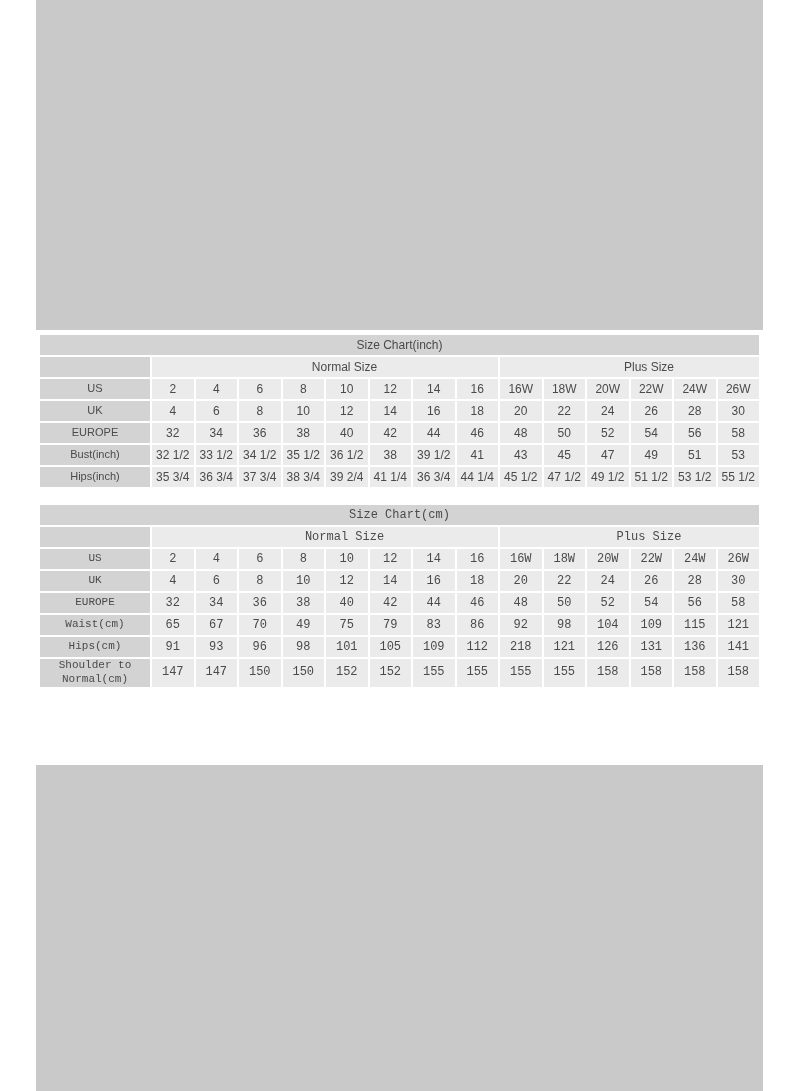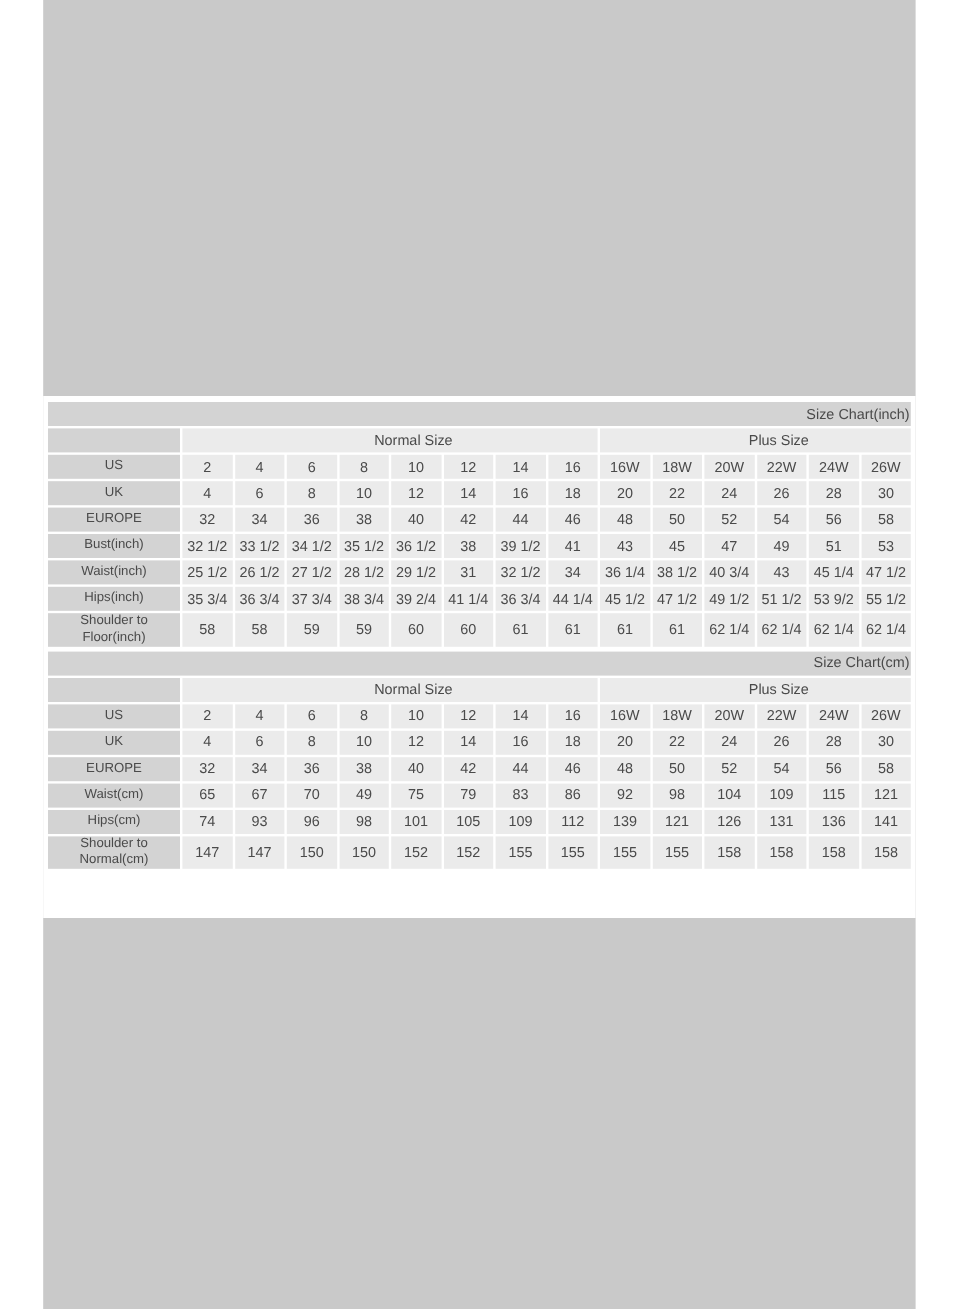--- a/index.html
+++ b/index.html
@@ -34,36 +34,36 @@
     padding:3px 0 0 2px;
   }
   table.size-table{
     border-collapse:separate;
     border-spacing:2px;
     table-layout:fixed;
     width:723px;
     background:var(--band-bg);
   }
   table.size-table + table.size-table{
-    margin-top:0;
+    margin-top:14px;
+    font-family:Liberation Mono, monospace;
   }
   col.label-col{width:110px;}
   td{
     text-align:center;
     vertical-align:middle;
     height:20px;
     padding:0 1px;
     font-size:12px;
     line-height:1.25;
   }
   td.title-cell{
     background:var(--hdr-bg);
     height:20px;
     font-size:12px;
-    text-align:right;
   }
   td.hdr-cell{
     background:var(--hdr-bg);
     font-size:11px;
     text-align:center;
   }
   td.group-cell{
     background:var(--data-bg);
     font-size:12px;
     padding-left:40px;
@@ -167,69 +167,35 @@
             <td class="data-cell">39 1/2</td>
             <td class="data-cell">41</td>
             <td class="data-cell">43</td>
             <td class="data-cell">45</td>
             <td class="data-cell">47</td>
             <td class="data-cell">49</td>
             <td class="data-cell">51</td>
             <td class="data-cell">53</td>
           </tr>
           <tr>
-            <td class="hdr-cell">Waist(inch)</td>
-            <td class="data-cell">25 1/2</td>
-            <td class="data-cell">26 1/2</td>
-            <td class="data-cell">27 1/2</td>
-            <td class="data-cell">28 1/2</td>
-            <td class="data-cell">29 1/2</td>
-            <td class="data-cell">31</td>
-            <td class="data-cell">32 1/2</td>
-            <td class="data-cell">34</td>
-            <td class="data-cell">36 1/4</td>
-            <td class="data-cell">38 1/2</td>
-            <td class="data-cell">40 3/4</td>
-            <td class="data-cell">43</td>
-            <td class="data-cell">45 1/4</td>
-            <td class="data-cell">47 1/2</td>
-          </tr>
-          <tr>
             <td class="hdr-cell">Hips(inch)</td>
             <td class="data-cell">35 3/4</td>
             <td class="data-cell">36 3/4</td>
             <td class="data-cell">37 3/4</td>
             <td class="data-cell">38 3/4</td>
             <td class="data-cell">39 2/4</td>
             <td class="data-cell">41 1/4</td>
             <td class="data-cell">36 3/4</td>
             <td class="data-cell">44 1/4</td>
             <td class="data-cell">45 1/2</td>
             <td class="data-cell">47 1/2</td>
             <td class="data-cell">49 1/2</td>
             <td class="data-cell">51 1/2</td>
-            <td class="data-cell">53 9/2</td>
+            <td class="data-cell">53 1/2</td>
             <td class="data-cell">55 1/2</td>
-          </tr>
-          <tr>
-            <td class="hdr-cell">Shoulder to Floor(inch)</td>
-            <td class="data-cell">58</td>
-            <td class="data-cell">58</td>
-            <td class="data-cell">59</td>
-            <td class="data-cell">59</td>
-            <td class="data-cell">60</td>
-            <td class="data-cell">60</td>
-            <td class="data-cell">61</td>
-            <td class="data-cell">61</td>
-            <td class="data-cell">61</td>
-            <td class="data-cell">61</td>
-            <td class="data-cell">62 1/4</td>
-            <td class="data-cell">62 1/4</td>
-            <td class="data-cell">62 1/4</td>
-            <td class="data-cell">62 1/4</td>
           </tr>
         </tbody>
       </table>
     <table class="size-table">
         <colgroup>
           <col class="label-col">
           <col>
           <col>
           <col>
           <col>
@@ -316,29 +282,29 @@
             <td class="data-cell">86</td>
             <td class="data-cell">92</td>
             <td class="data-cell">98</td>
             <td class="data-cell">104</td>
             <td class="data-cell">109</td>
             <td class="data-cell">115</td>
             <td class="data-cell">121</td>
           </tr>
           <tr>
             <td class="hdr-cell">Hips(cm)</td>
-            <td class="data-cell">74</td>
+            <td class="data-cell">91</td>
             <td class="data-cell">93</td>
             <td class="data-cell">96</td>
             <td class="data-cell">98</td>
             <td class="data-cell">101</td>
             <td class="data-cell">105</td>
             <td class="data-cell">109</td>
             <td class="data-cell">112</td>
-            <td class="data-cell">139</td>
+            <td class="data-cell">218</td>
             <td class="data-cell">121</td>
             <td class="data-cell">126</td>
             <td class="data-cell">131</td>
             <td class="data-cell">136</td>
             <td class="data-cell">141</td>
           </tr>
           <tr>
             <td class="hdr-cell">Shoulder to Normal(cm)</td>
             <td class="data-cell">147</td>
             <td class="data-cell">147</td>

